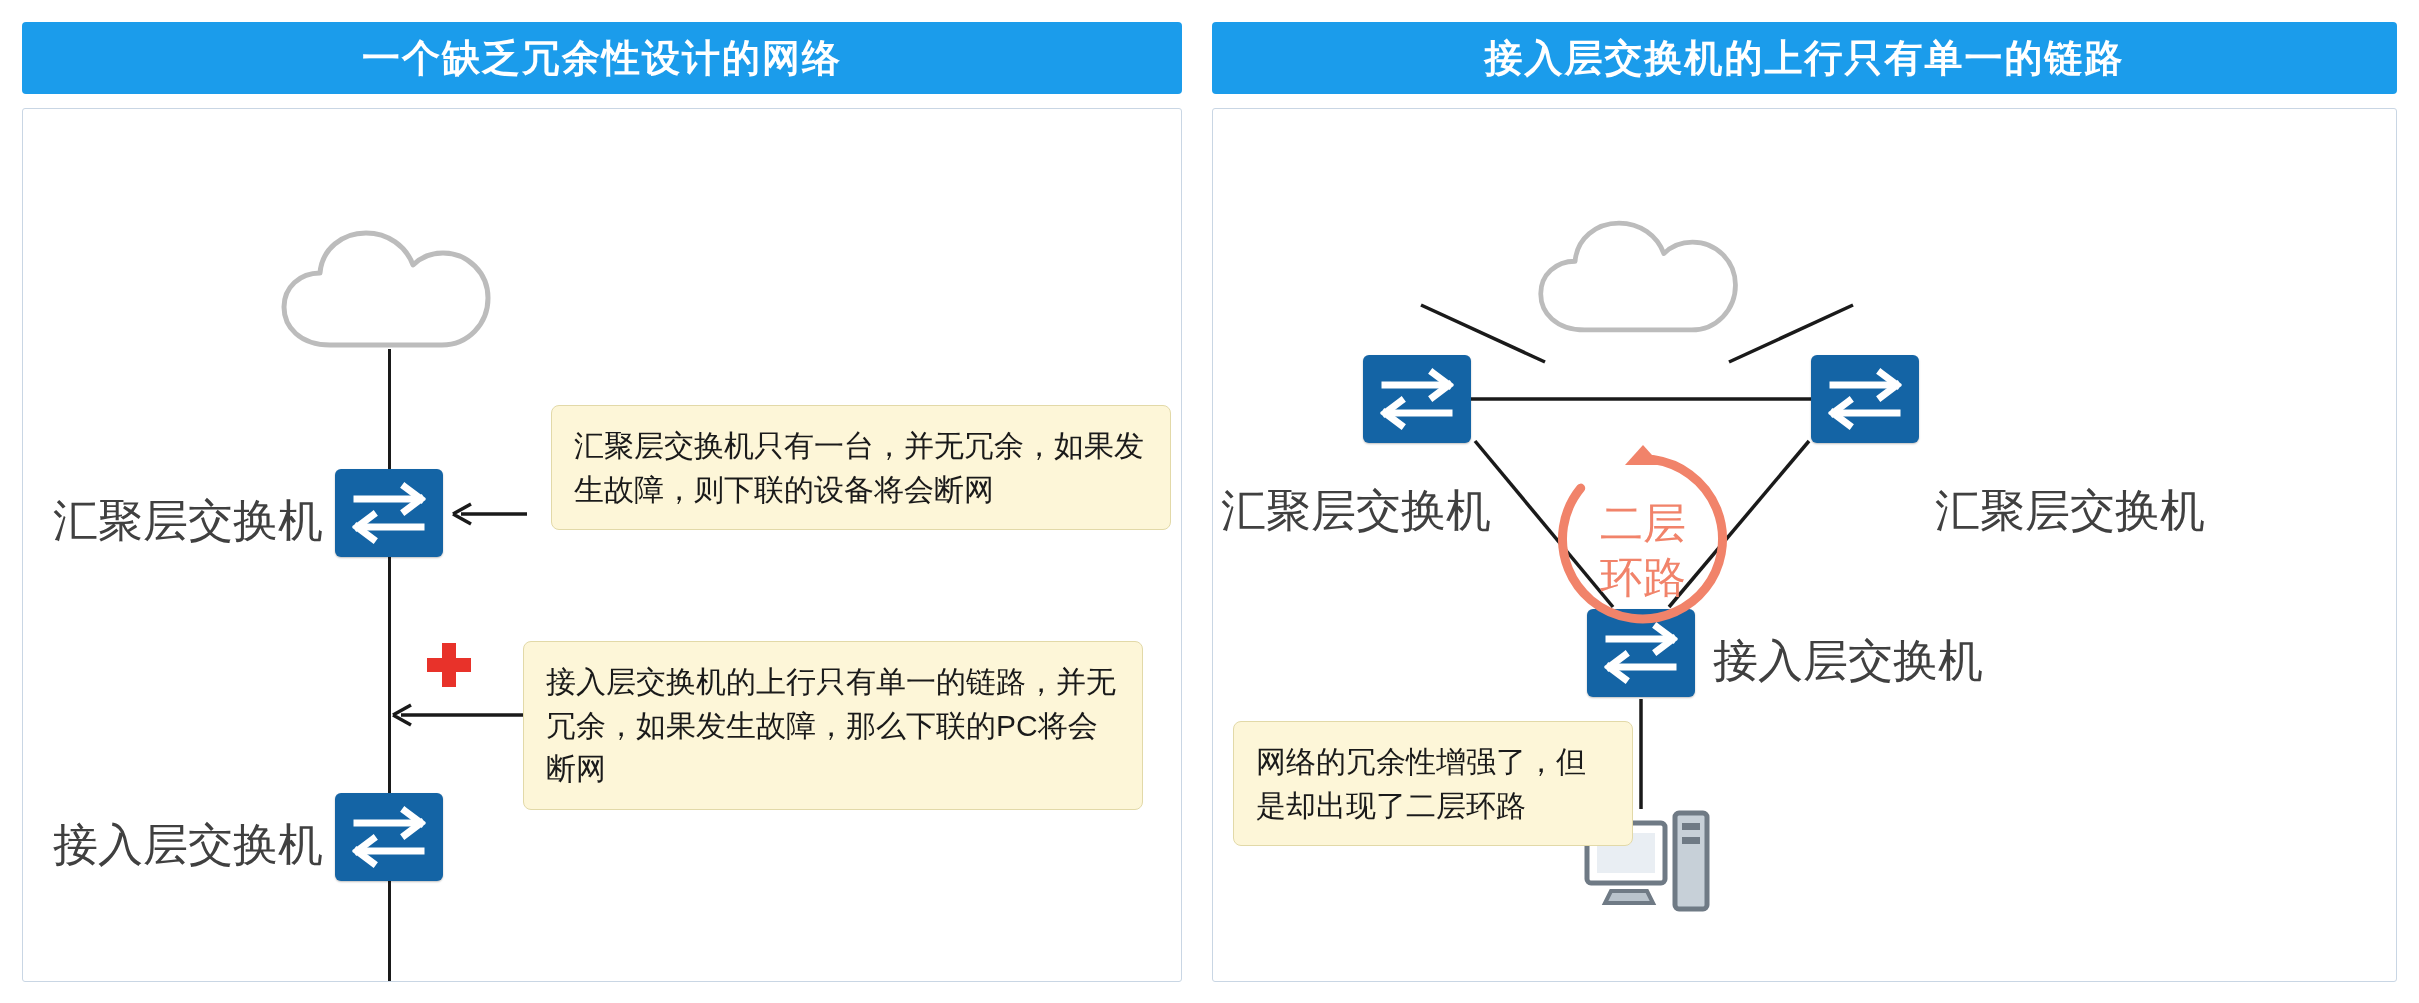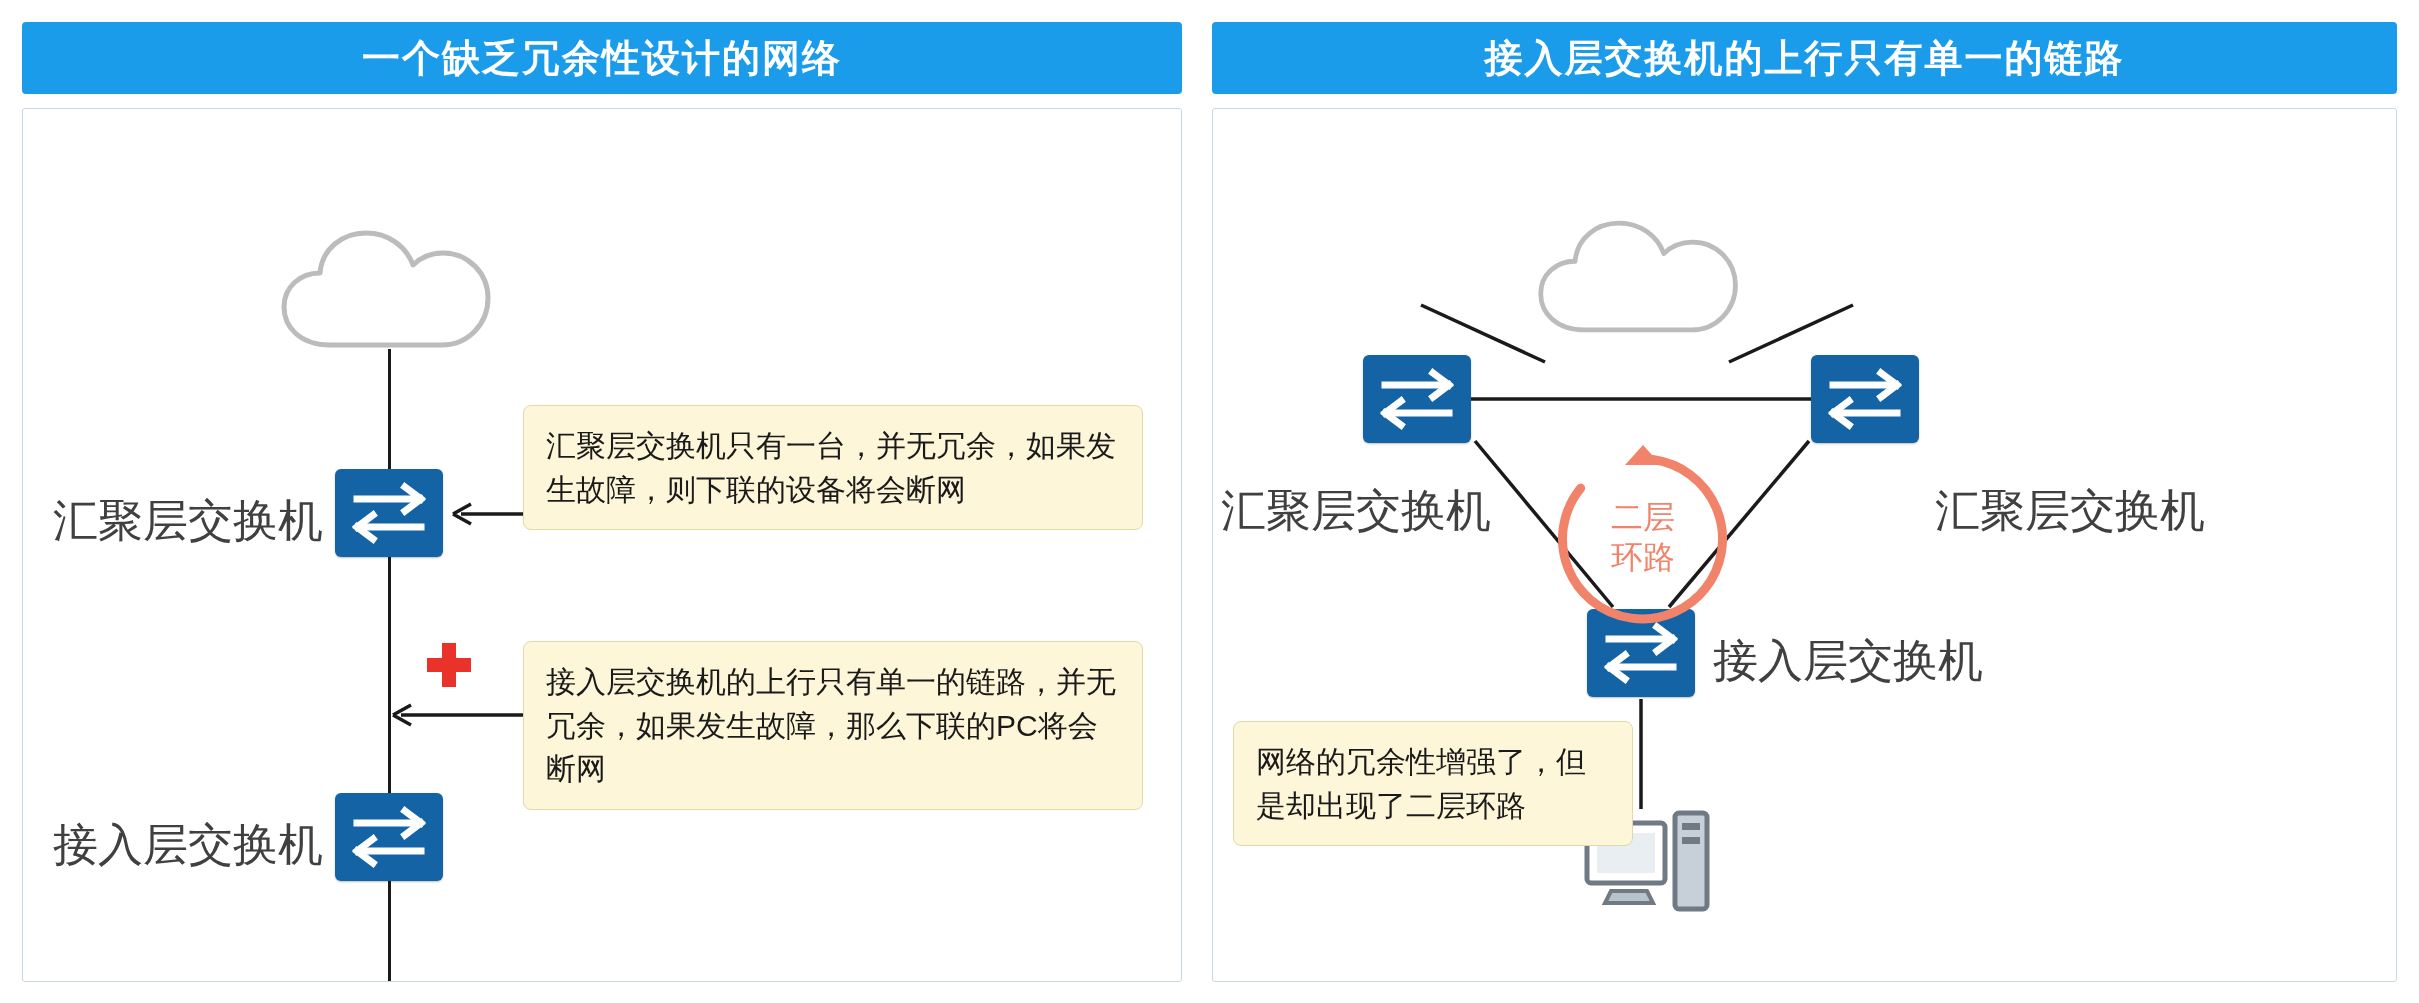--- a/index.html
+++ b/index.html
@@ -95,21 +95,21 @@
     box-sizing: border-box;
   }
 
   
   .redcross { position: absolute; }
 
   
   .loop-text {
     position: absolute;
     color: #f1836a;
-    font-size: 32px;
+    font-size: 43px;
     line-height: 1.25;
     text-align: center;
     white-space: pre-line;
   }
 </style>
 </head>
 <body>
 
 <div class="board">
 
@@ -152,21 +152,21 @@
       </div>
       <div class="node-label" style="left:30px; top:706px;">接入层交换机</div>
 
       <svg class="abs" style="left:428px; top:385px;" width="78" height="40">
         <g stroke="#1a1a1a" stroke-width="3.5" fill="none">
           <path d="M76 20 H10"></path>
           <path d="M2 20 L20 10 M2 20 L20 30" fill="none"></path>
         </g>
       </svg>
 
-      <div class="callout" style="left:500px; top:296px; width:620px;">汇聚层交换机只有一台，并无冗余，如果发生故障，则下联的设备将会断网</div>
+      <div class="callout" style="left:528px; top:296px; width:620px;">汇聚层交换机只有一台，并无冗余，如果发生故障，则下联的设备将会断网</div>
 
       <div class="redcross" style="left:400px; top:530px;">
         <svg width="52" height="52" viewBox="0 0 52 52">
           <path d="M19 4 H33 V19 H48 V33 H33 V48 H19 V33 H4 V19 H19 Z" fill="#e8322a"></path>
         </svg>
       </div>
 
       <svg class="abs" style="left:368px; top:586px;" width="140" height="40">
         <g stroke="#1a1a1a" stroke-width="3.5" fill="none">
           <path d="M138 20 H10"></path>

